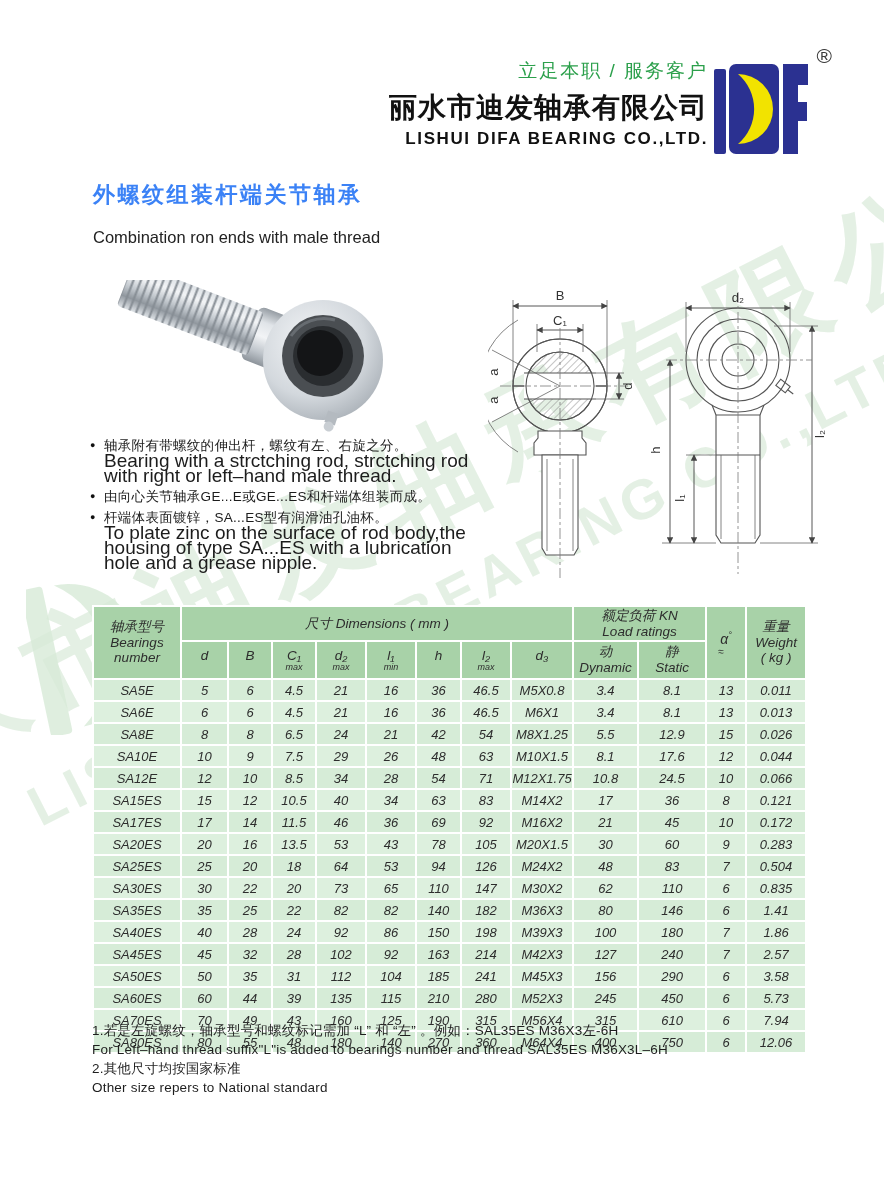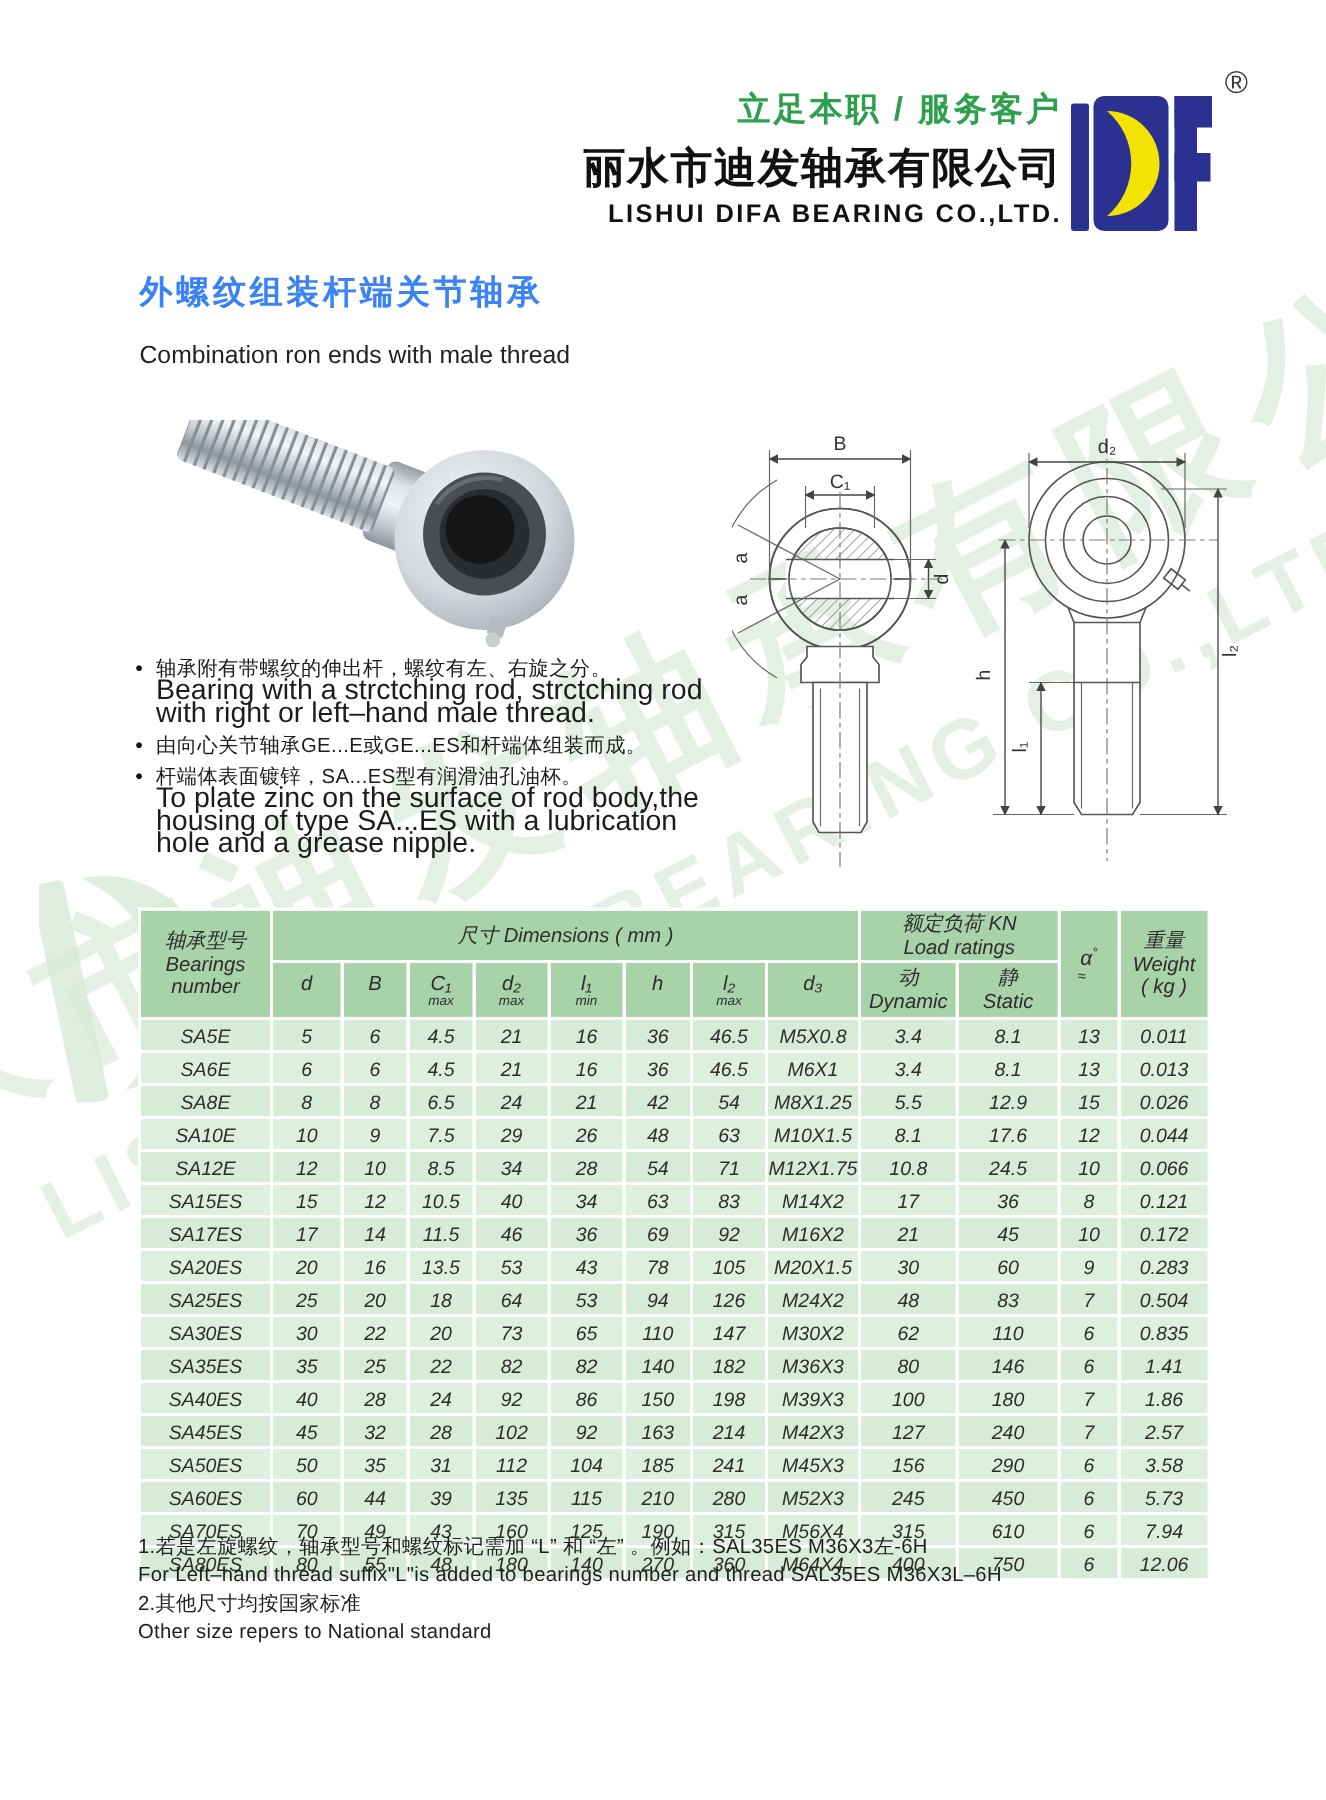--- a/index.html
+++ b/index.html
@@ -13,21 +13,21 @@
   
   .watermark{position:absolute;left:-300px;top:400px;width:1500px;text-align:center;
              transform:rotate(-27deg);color:var(--wm);opacity:.55;z-index:0;
              white-space:nowrap;pointer-events:none;}
   .wm-cn{font-size:112px;font-weight:bold;letter-spacing:16px;}
   .wm-en{font-size:56px;font-weight:bold;letter-spacing:6px;margin-top:4px;}
   .wm-logo{position:absolute;left:26px;top:560px;z-index:0;opacity:.8;pointer-events:none;}
 
   
   .masthead{position:absolute;top:58px;right:176px;text-align:right;z-index:2;}
-  .slogan{font-size:22px;font-weight:bold;color:var(--green);letter-spacing:2px;}
+  .slogan{font-size:19px;font-weight:normal;color:var(--green);letter-spacing:2px;}
   .company-cn{font-size:28px;font-weight:bold;letter-spacing:1px;margin-top:5px;color:#111;}
   .company-en{font-size:17px;font-weight:bold;letter-spacing:1.6px;margin-top:2px;color:#111;}
   .logo{position:absolute;top:56px;right:76px;z-index:2;}
   .reg-mark{position:absolute;top:44px;right:52px;font-size:21px;color:#3a3a3a;z-index:2;}
 
   
   .title-block{position:absolute;left:93px;top:180px;z-index:2;}
   .title-cn{font-size:22px;font-weight:bold;letter-spacing:2.5px;color:#3b82f6;}
   .title-en{font-size:16.5px;margin-top:18px;color:#222;}
   .models{font-size:23px;font-weight:bold;color:#1a9e40;margin-top:9px;letter-spacing:1px;}

